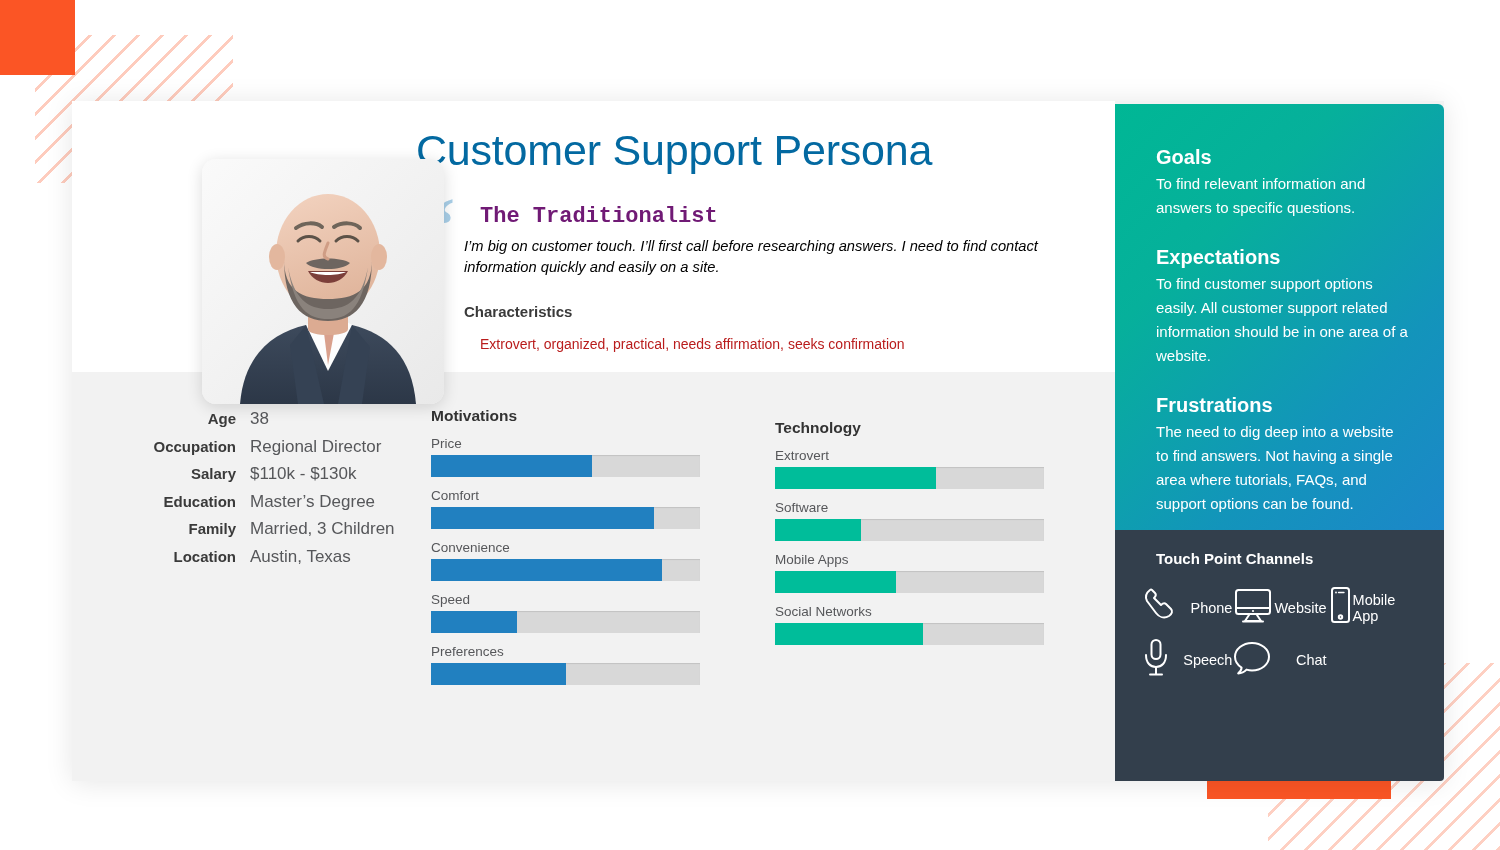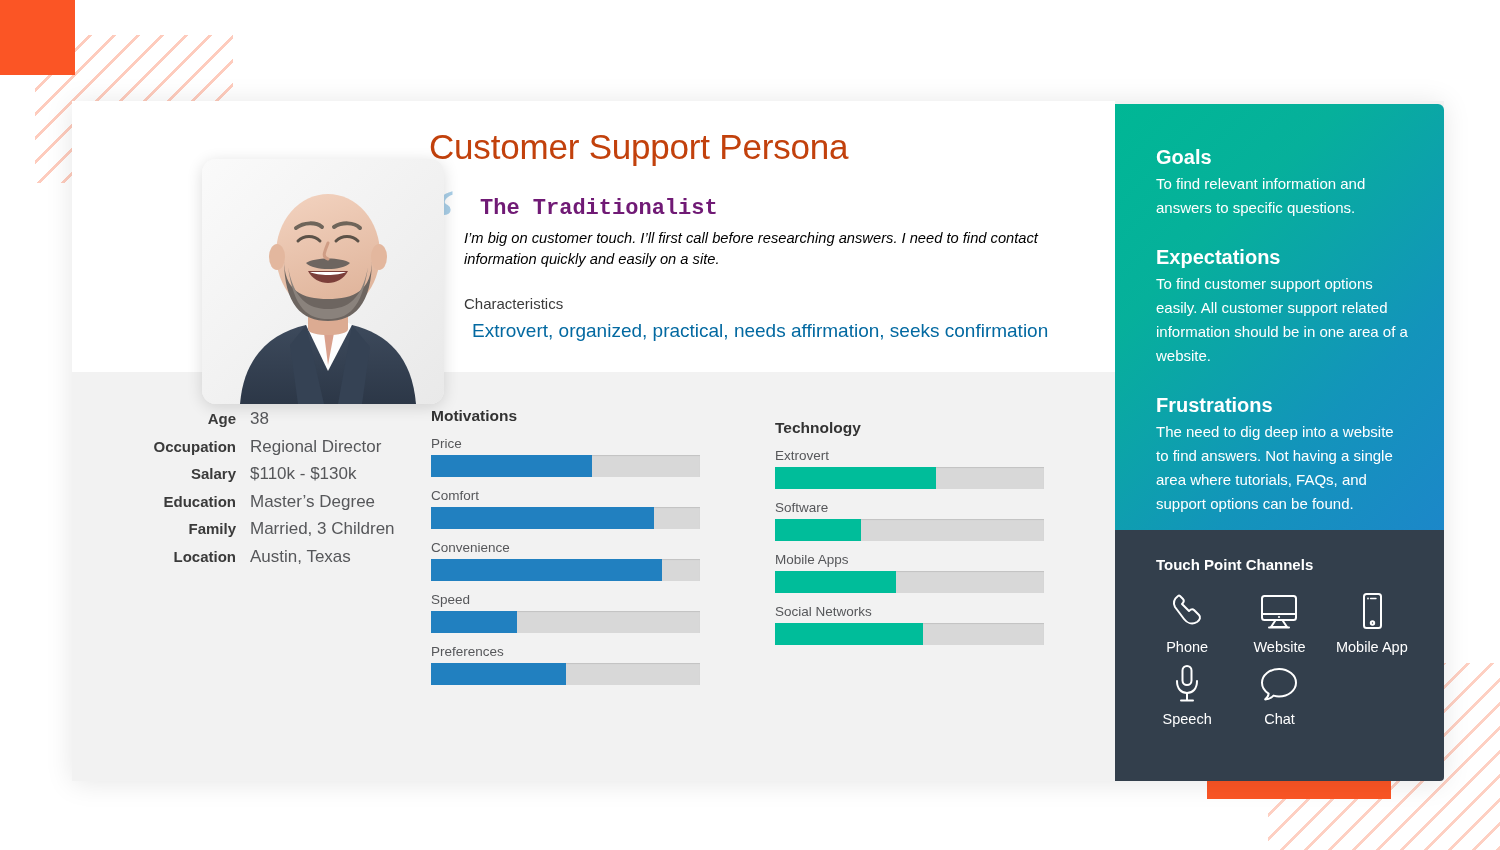--- a/index.html
+++ b/index.html
@@ -88,26 +88,26 @@
   .avatar-photo svg { display:block; width:242px; height:245px; }
 
   
   .header-block {
     position: absolute;
     left: 344px; top: 28px;
     width: 660px;
     z-index: 5;
   }
   .persona-title {
-    font-size: 35px;
+    font-size: 43px;
     font-weight: 300;
-    color: #c2410c;
+    color: #0369a1;
     letter-spacing: -0.2px;
     line-height: 1;
-    margin: 0 0 32px 13px;
+    margin: 0 0 32px 0;
     font-family: "Liberation Sans", sans-serif;
   }
   .quote-row {
     position: relative;
     padding-left: 48px;
   }
   .quote-mark {
     position: absolute;
     left: 0; top: -18px;
     font-size: 78px;
@@ -127,28 +127,28 @@
   .persona-quote {
     font-size: 14.7px;
     font-style: italic;
     color: #000000;
     line-height: 1.45;
     margin: 0;
     max-width: 600px;
   }
   .char-heading {
     font-size: 15px;
-    font-weight: normal;
+    font-weight: bold;
     color: #3a3a3a;
     margin: 24px 0 7px 0;
   }
   .char-text {
-    font-size: 19px;
-    color: #0369a1;
-    margin: 8px;
+    font-size: 14px;
+    color: #b91c1c;
+    margin: 16px;
   }
 
   
   .attrs {
     position: absolute;
     left: 38px; top: 308px;
     width: 330px;
   }
   .attr-row {
     display: flex;
@@ -229,31 +229,30 @@
     left: 1043px; top: 429px;
     width: 329px; height: 251px;
     background: #333f4c;
     border-bottom-right-radius: 4px;
   }
   .touch-title {
     font-size: 15px;
     font-weight: bold;
     color: #ffffff;
     margin: 0;
-    padding: 26px 0 0 41px;
+    padding: 20px 0 0 41px;
   }
   .touch-grid {
     display: grid;
     grid-template-columns: repeat(3, 1fr);
     padding: 16px 26px 0 26px;
     row-gap: 6px;
   }
   .touch-item {
     display: flex;
-    flex-direction: column;
     align-items: center;
     justify-content: space-between;
   }
   .touch-icon {
     height: 46px;
     display: flex;
     align-items: center;
     justify-content: center;
   }
   .touch-icon svg { display: block; }

